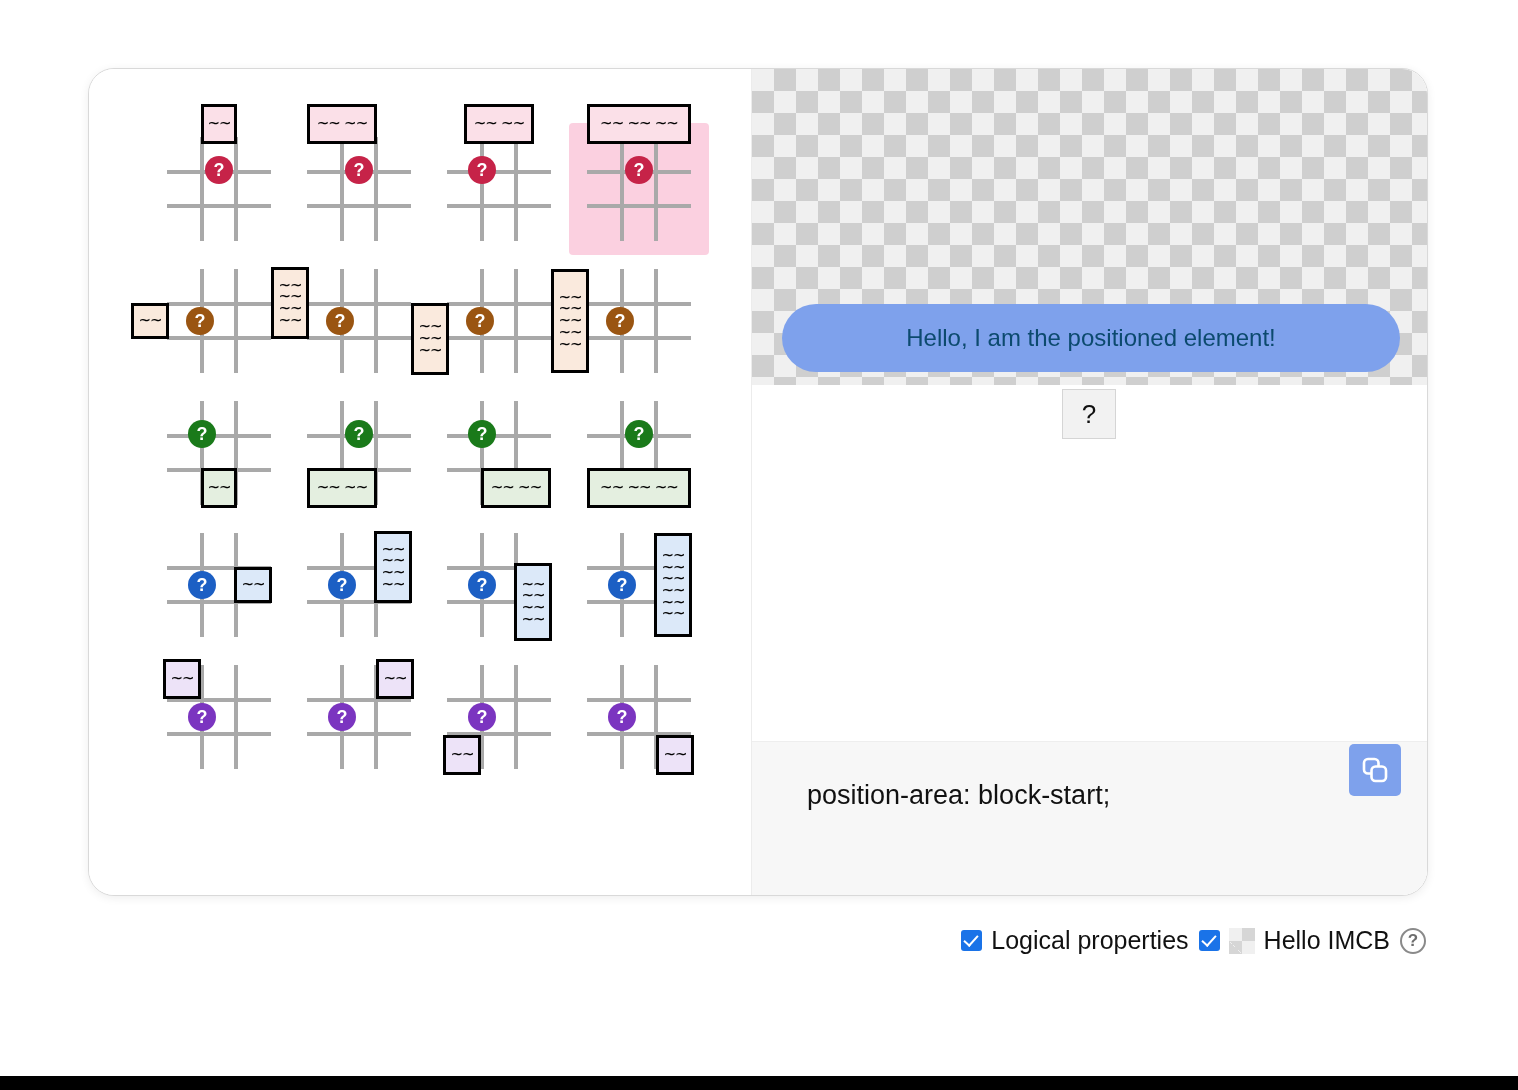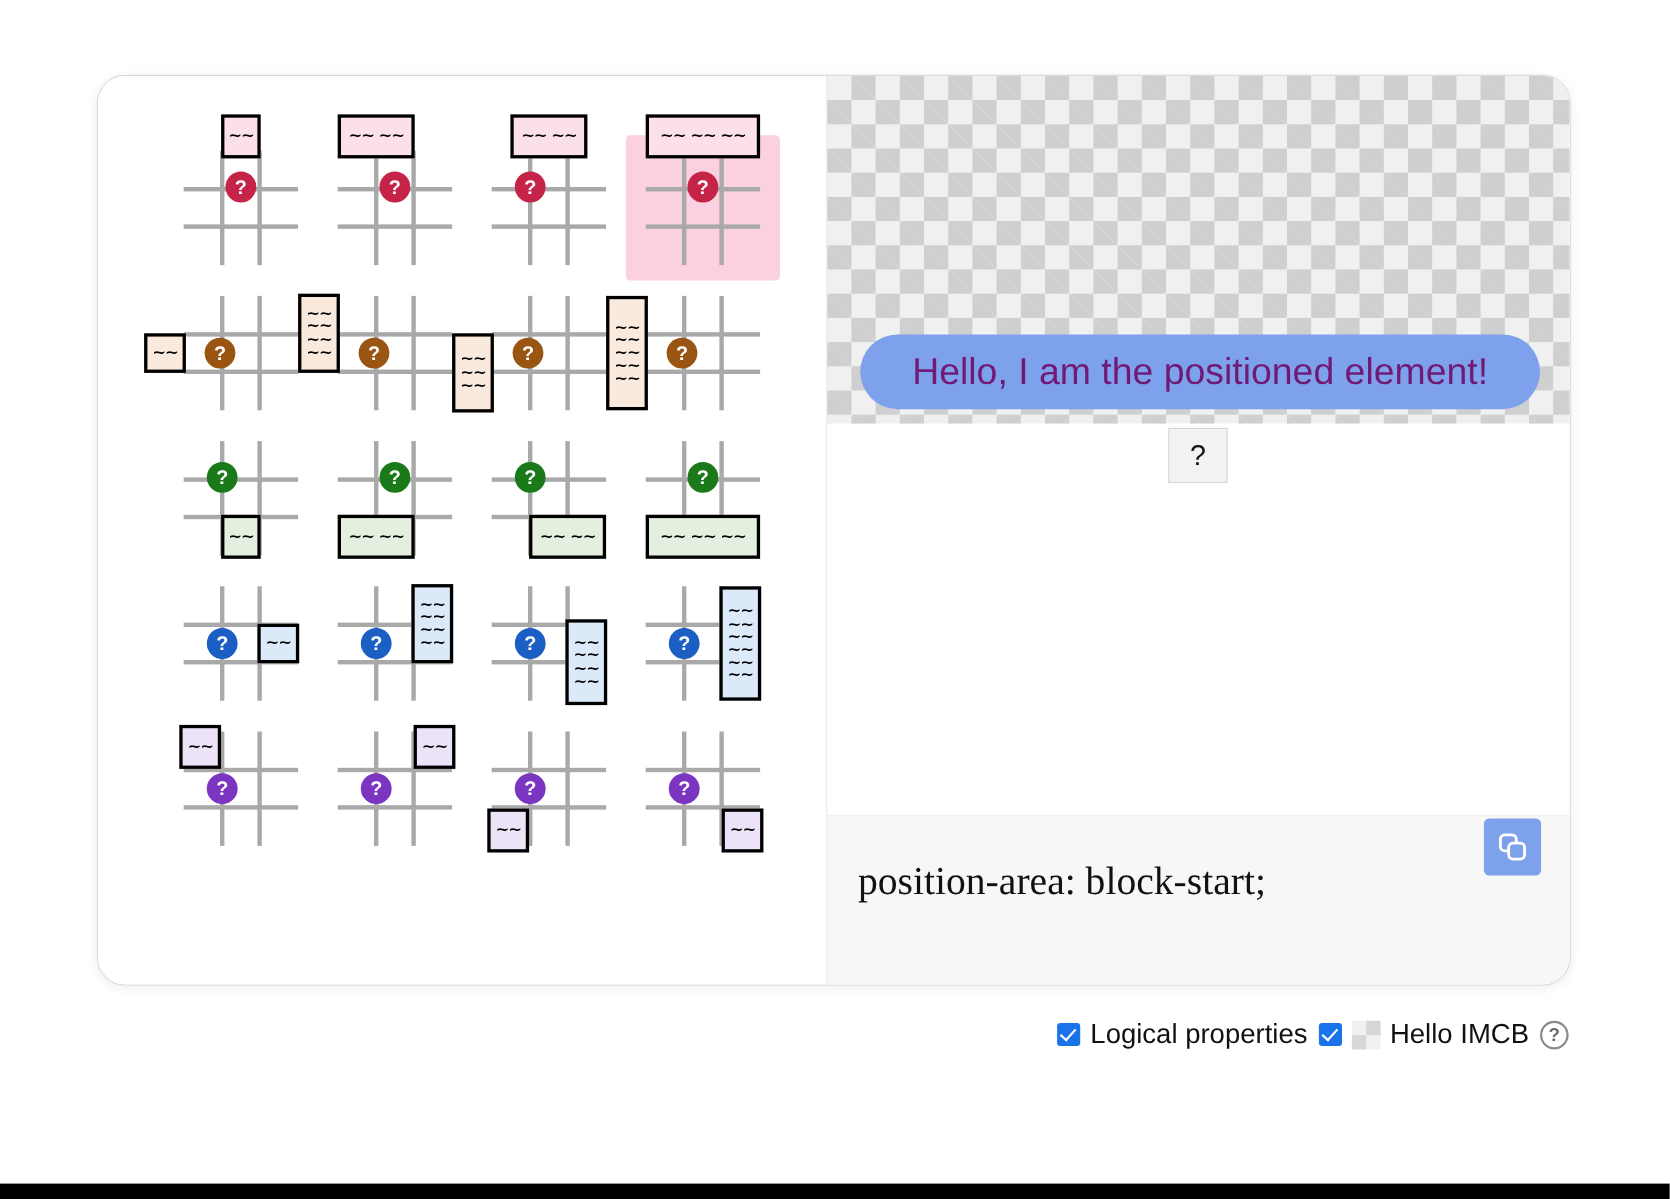--- a/index.html
+++ b/index.html
@@ -132,23 +132,23 @@
       linear-gradient(45deg, #cfcfcf 25%, transparent 25%, transparent 75%, #cfcfcf 75%),
       linear-gradient(45deg, #cfcfcf 25%, transparent 25%, transparent 75%, #cfcfcf 75%);
     background-size: 44px 44px;
     background-position: 0 0, 22px 22px;
   }
   .bubble {
     position: absolute;
     left: 30px; top: 235px;
     width: 618px; height: 68px;
     background: #7ea1ec;
-    color: #701a75;
+    color: #0c4a6e;
     border-radius: 34px;
-    font-size: 34px;
+    font-size: 24px;
     line-height: 68px;
     text-align: center;
     font-family: "Liberation Sans", sans-serif;
     z-index: 5;
     white-space: nowrap;
   }
   .anchor-box {
     position: absolute;
     left: 310px; top: 320px;
     width: 54px; height: 50px;
@@ -164,23 +164,23 @@
   
   .codepanel {
     position: absolute;
     left: 0; right: 0; bottom: 0;
     height: 154px;
     background: #f7f7f7;
     border-top: 1px solid #eeeeee;
   }
   .codetext {
     position: absolute;
-    left: 28px; top: 38px;
-    font-family: Liberation Serif, serif;
-    font-size: 36px;
+    left: 55px; top: 38px;
+    font-family: Liberation Sans, sans-serif;
+    font-size: 27px;
     color: #111111;
     white-space: nowrap;
   }
   .copybtn {
     position: absolute;
     right: 26px; top: 2px;
     width: 52px; height: 52px;
     background: #7ea1ec;
     border: none;
     border-radius: 5px;

